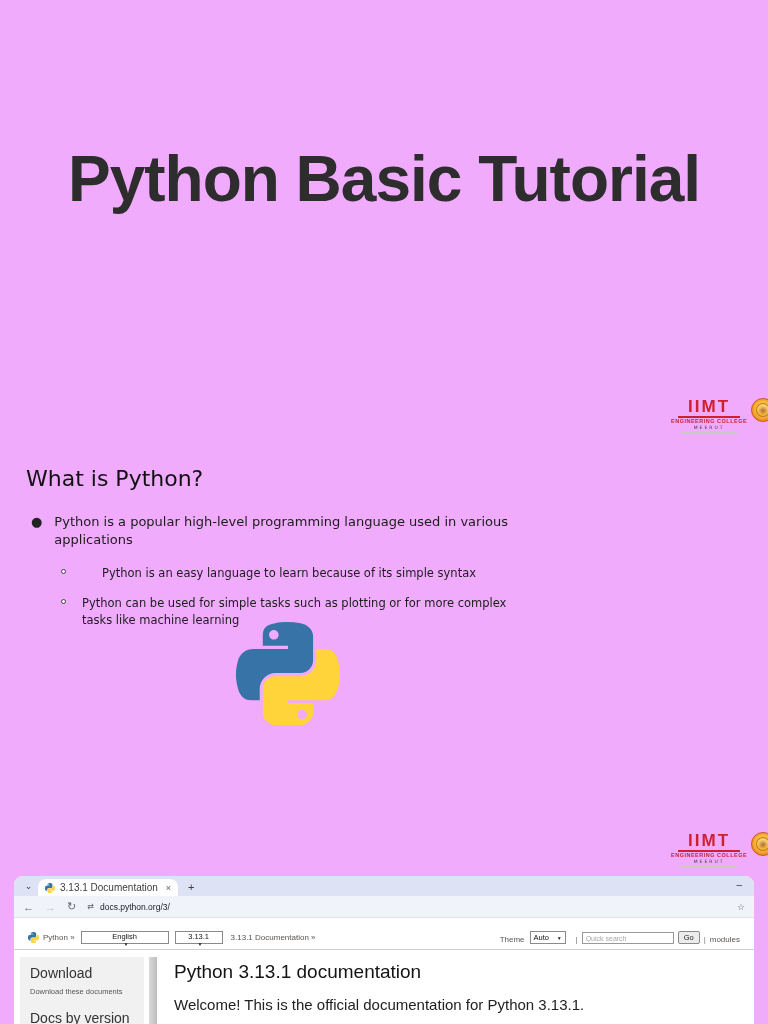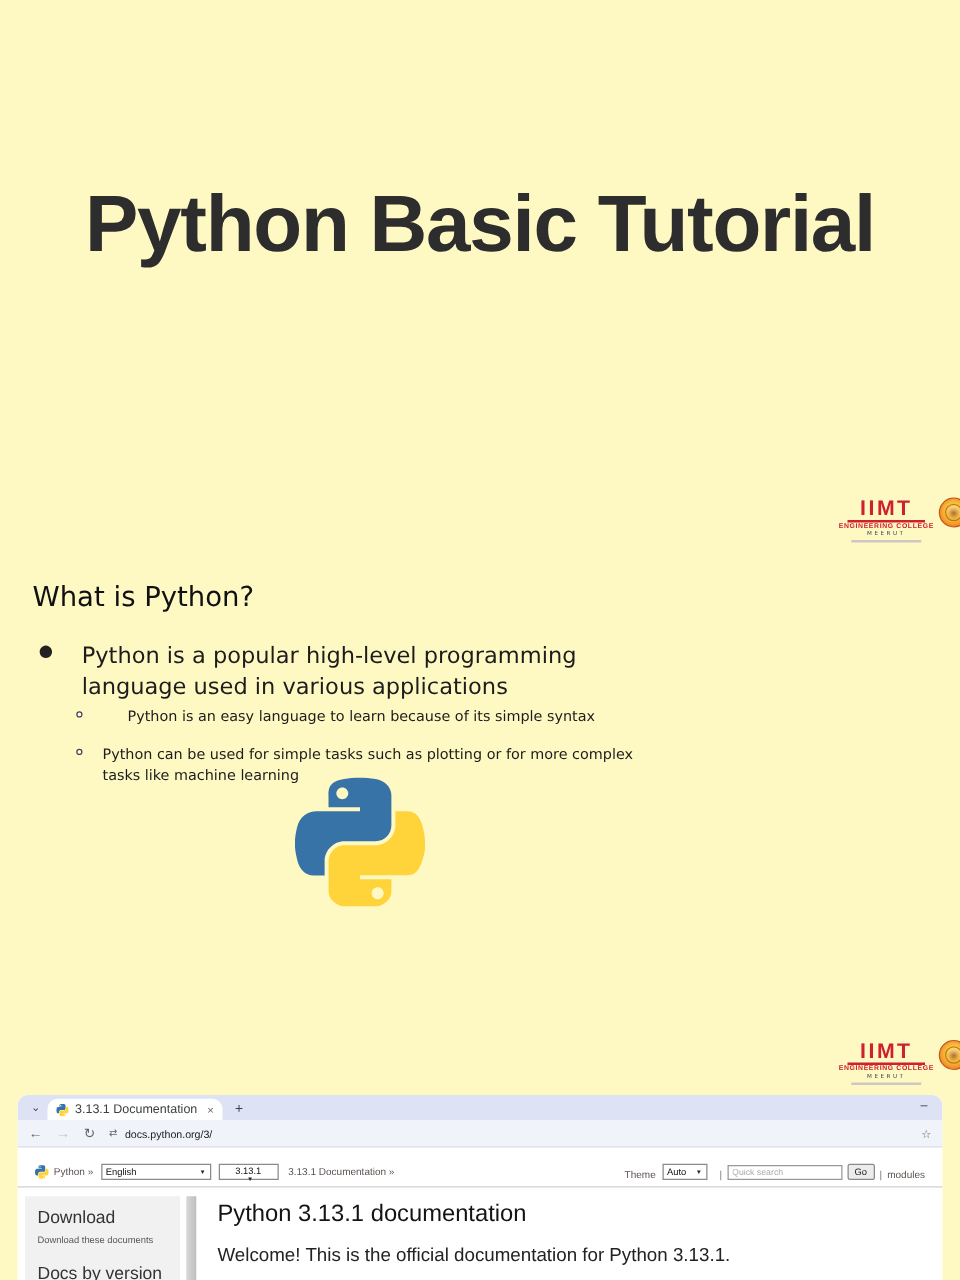--- a/index.html
+++ b/index.html
@@ -1,19 +1,19 @@
 <!DOCTYPE html>
 <html><head>
 <meta charset="utf-8">
 <style>
   * { margin:0; padding:0; box-sizing:border-box; }
   html,body { background:#888; }
   .page {
     position:relative; width:768px; height:1024px; margin:0 auto;
-    background:#fef9c3; overflow:hidden;
+    background:#f0abfc; overflow:hidden;
     font-family:"DejaVu Sans", sans-serif; color:#1a1a1a;
   }
 
   
   .slide-title {
     position:absolute; top:142px; left:0; width:768px;
     text-align:center; font-family:"Liberation Sans", sans-serif;
     font-weight:bold; font-size:64px; letter-spacing:-1px; color:#2d2d2d;
   }
 
@@ -39,21 +39,21 @@
   .iimt-seal::after {
     content:""; position:absolute; inset:4px; border-radius:50%;
     border:1px solid rgba(150,60,10,.55);
     background:radial-gradient(circle at 50% 55%, #b5651d 0%, rgba(181,101,29,0) 60%);
   }
 
   
   .s2-heading { position:absolute; left:26px; top:466px; font-size:22px; color:#111; }
   .bullet-row { position:absolute; left:31px; top:513px; display:flex; }
   .bullet-dot { font-size:13px; color:#222; line-height:1.4; }
-  .bullet-text { margin-left:23px; width:462px; font-size:18px; line-height:1.38; color:#1c1c1c; }
+  .bullet-text { margin-left:12px; width:462px; font-size:13px; line-height:1.38; color:#1c1c1c; }
   .sub-row { position:absolute; display:flex; }
   .sub-row.one { left:61px; top:565px;gap:20px; }
   .sub-row.two { left:61px; top:595px; }
   .sub-circ {
     width:5px; height:5px; border:1px solid #444; border-radius:50%;
     margin-top:4px; flex:none; background:#fff;
   }
   .sub-text { margin-left:16px; width:452px; font-size:11.5px; line-height:1.45; color:#1c1c1c; }
 
   .py-logo-big { position:absolute; left:236px; top:621px; width:104px; height:104px; }
@@ -103,21 +103,21 @@
     height:23px; margin-top:8px; display:flex; align-items:center;
     padding:0 14px; font-size:8px; color:#5b5450; white-space:nowrap; overflow:hidden;
   }
   .docsnav .pylogo-sm { width:11px; height:11px; margin-right:4px; flex:none; }
   .brand { margin-right:6px; }
   .mini-select {
     height:13px; border:1px solid #8a8a8a; background:#fff; display:flex;
     align-items:center; justify-content:space-between; padding:0 3px;
     margin-right:6px; font-size:7.5px; color:#111; cursor:pointer;
   }
-  .sel-lang { width:88px; }
+  .sel-lang { width:88px;flex-direction:column; }
   .sel-ver { width:48px;flex-direction:column; }
   .sel-theme { width:36px; }
   .sel-arrow { font-size:5px; color:#222; margin-left:3px; }
   .crumb { margin-left:2px; }
   .nav-right { margin-left:auto; display:flex; align-items:flex-end; }
   .theme-label { margin-right:5px; }
   .pipe { margin:0 4px; color:#777; }
   .qsearch {
     width:92px; height:12px; border:1px solid #999; background:#fff;
     font-size:7px; padding:0 3px; color:#333; font-family:"Liberation Sans", sans-serif;

